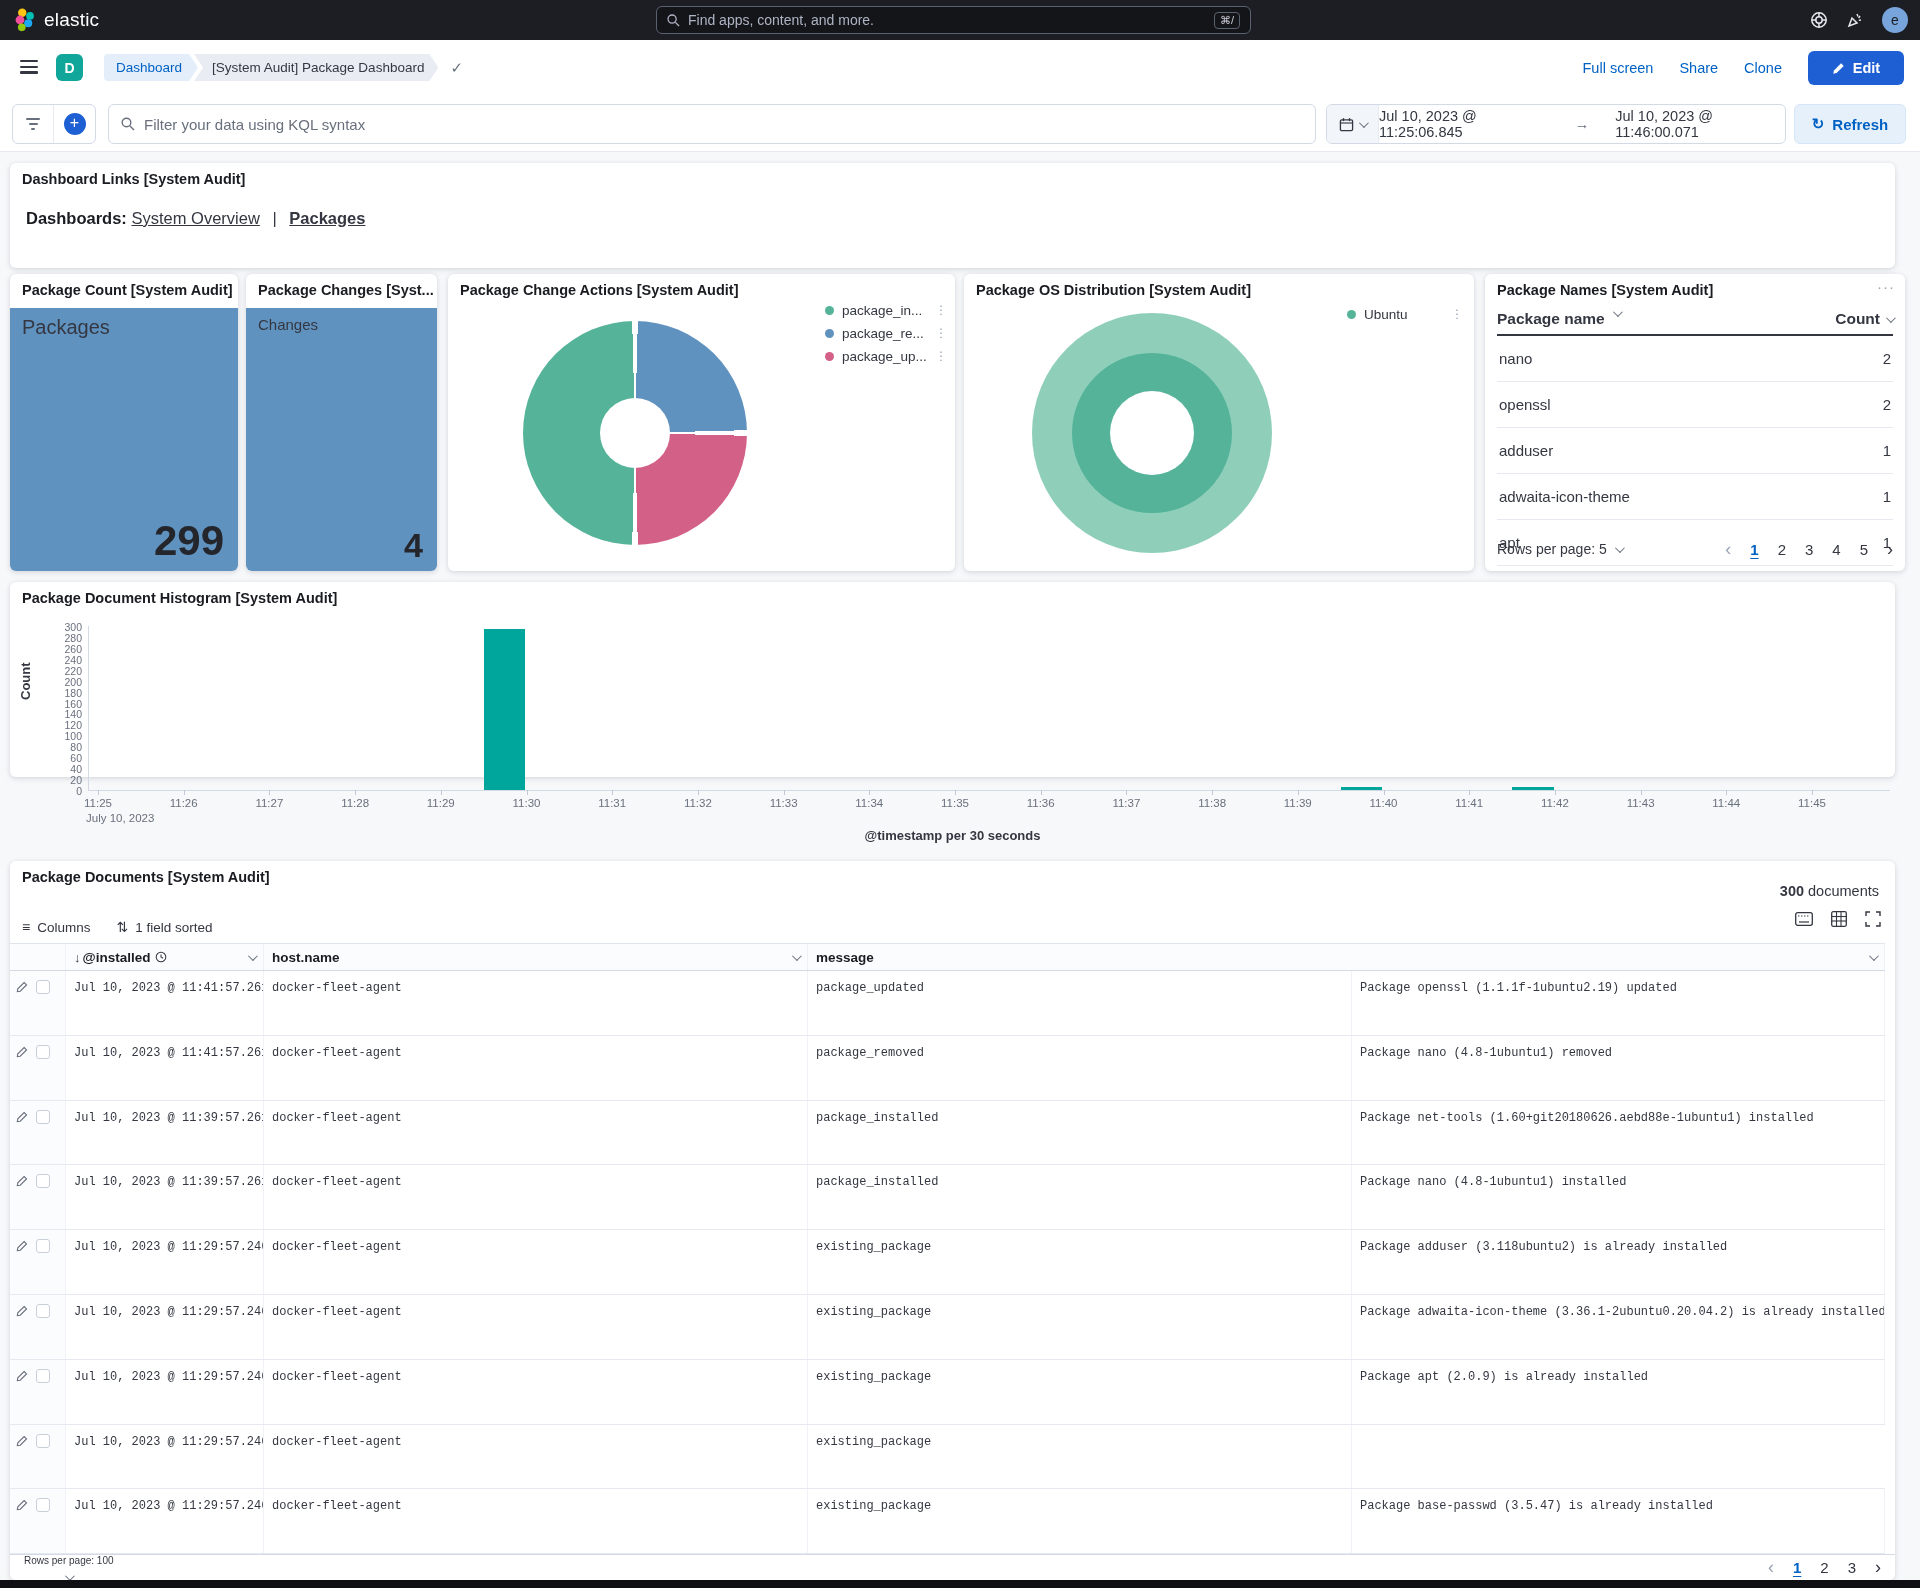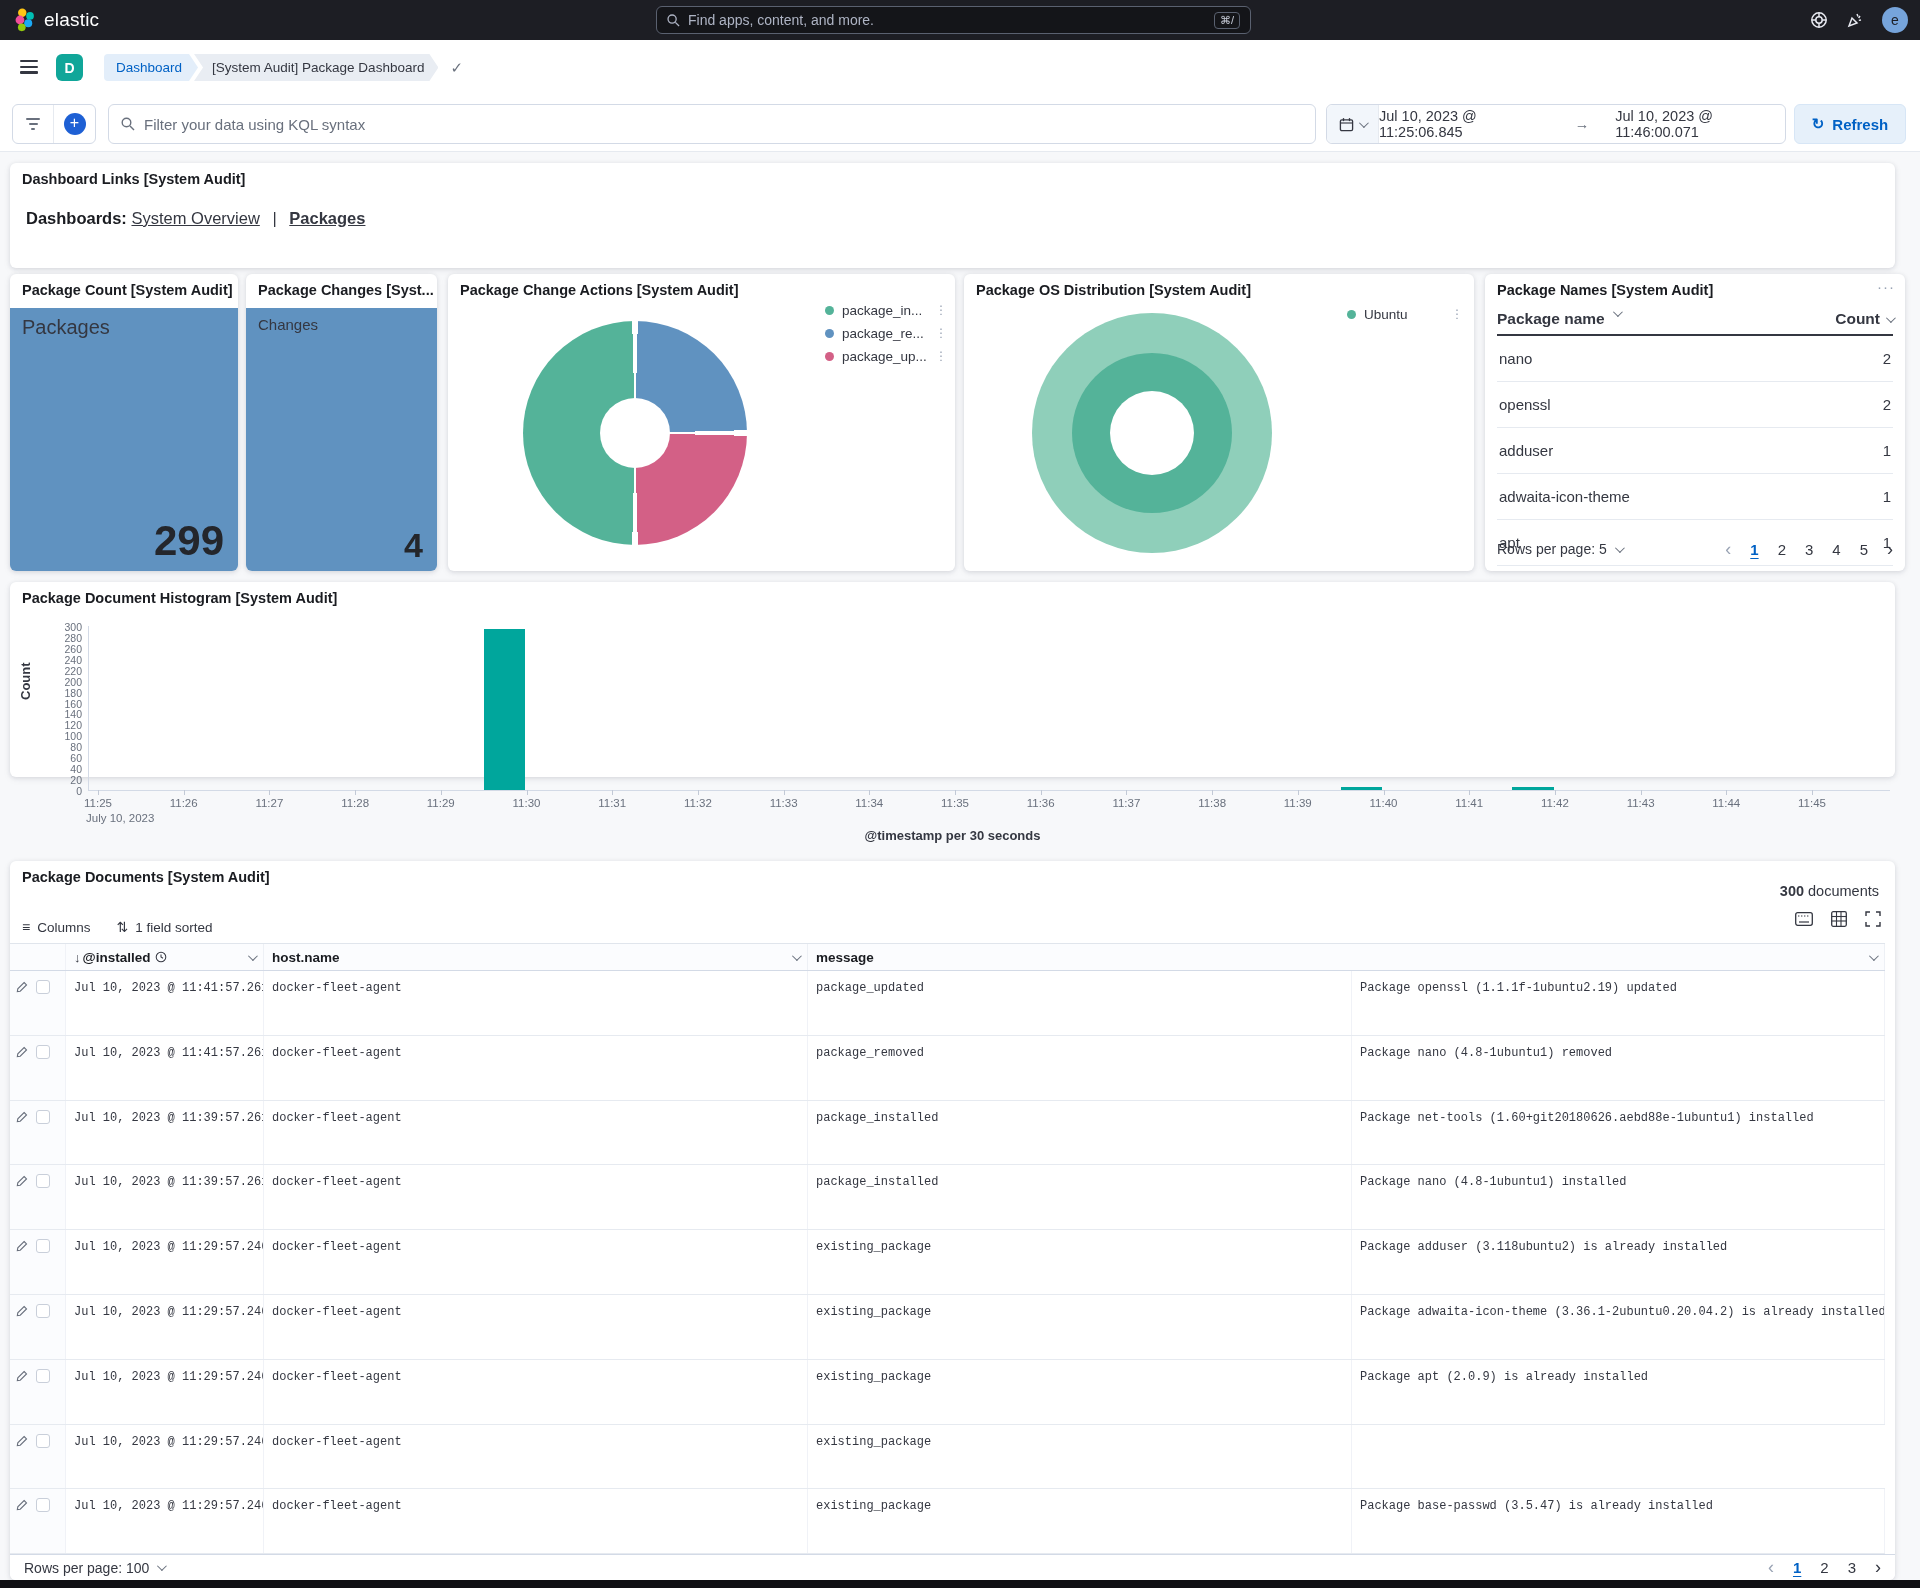--- a/index.html
+++ b/index.html
@@ -131,21 +131,21 @@
   .grow-row { display:flex; height:64.8px; border-bottom:1px solid #E6EAF0; }
   .g-cell { padding:10px 8px 0 8px; font-family:"Liberation Mono", monospace; font-size:12px; color:#343741; border-right:1px solid #F0F2F7; white-space:nowrap; overflow:hidden; }
   .c-controls { width:56px; display:flex; align-items:flex-start; gap:8px; padding:9px 0 0 6px; background:#FBFCFE; border-right:1px solid #F0F2F7; }
   .c-ts { width:198px; }
   .c-host { width:544px; }
   .c-action { width:544px; }
   .c-msg { flex:1; }
   .chkbox { width:14px; height:14px; border:1px solid #C9CFDA; border-radius:3px; background:#fff; cursor:pointer; flex:none; }
   .expand-ico { color:#69707D; cursor:pointer; display:flex; margin-top:1px; }
   .docs-foot { position:absolute; left:0; right:0; bottom:0; height:26px; border-top:1px solid #D3DAE6; display:flex; align-items:center; justify-content:space-between; padding:0 14px; background:#fff; border-radius:0 0 6px 6px; }
-  .docs-foot .rpp { font-size:14px; }
+  .docs-foot .rpp { font-size:10px;flex-direction:column; }
 
   .chv { display:inline-block; width:7px; height:7px; border-right:1.6px solid #69707D; border-bottom:1.6px solid #69707D; transform:rotate(45deg) translateY(-2px); }
   .sort-arrow { font-size:13px; color:#343741; margin-right:2px; }
   .bottombar { position:absolute; left:0; top:1580px; width:1920px; height:8px; background:#101014; }
 </style>
 </head>
 <body>
 
 <div id="page">
 
@@ -195,20 +195,31 @@
     <span class="burger">
         <i></i>
         <i></i>
         <i></i>
       </span>
     <span class="app-badge">D</span>
     <div class="crumbs">
       <span class="crumb1">Dashboard</span>
       <span class="crumb2">[System Audit] Package Dashboard</span>
       <span class="crumb-check">✓</span>
+    </div>
+    <div class="nav-actions">
+      <span class="nav-link">Full screen</span>
+      <span class="nav-link">Share</span>
+      <span class="nav-link">Clone</span>
+      <button class="edit-btn">
+        <svg width="13" height="13" viewBox="0 0 16 16">
+            <path d="M11.2 1.6 L14.4 4.8 L5.6 13.6 L1.6 14.4 L2.4 10.4 Z" fill="#fff"></path>
+          </svg>
+        <span>Edit</span>
+      </button>
     </div>
   </nav>
 
   <div class="filterbar">
     <div class="filter-group">
       <span class="funnel">
           <i></i>
           <i></i>
           <i></i>
         </span>

